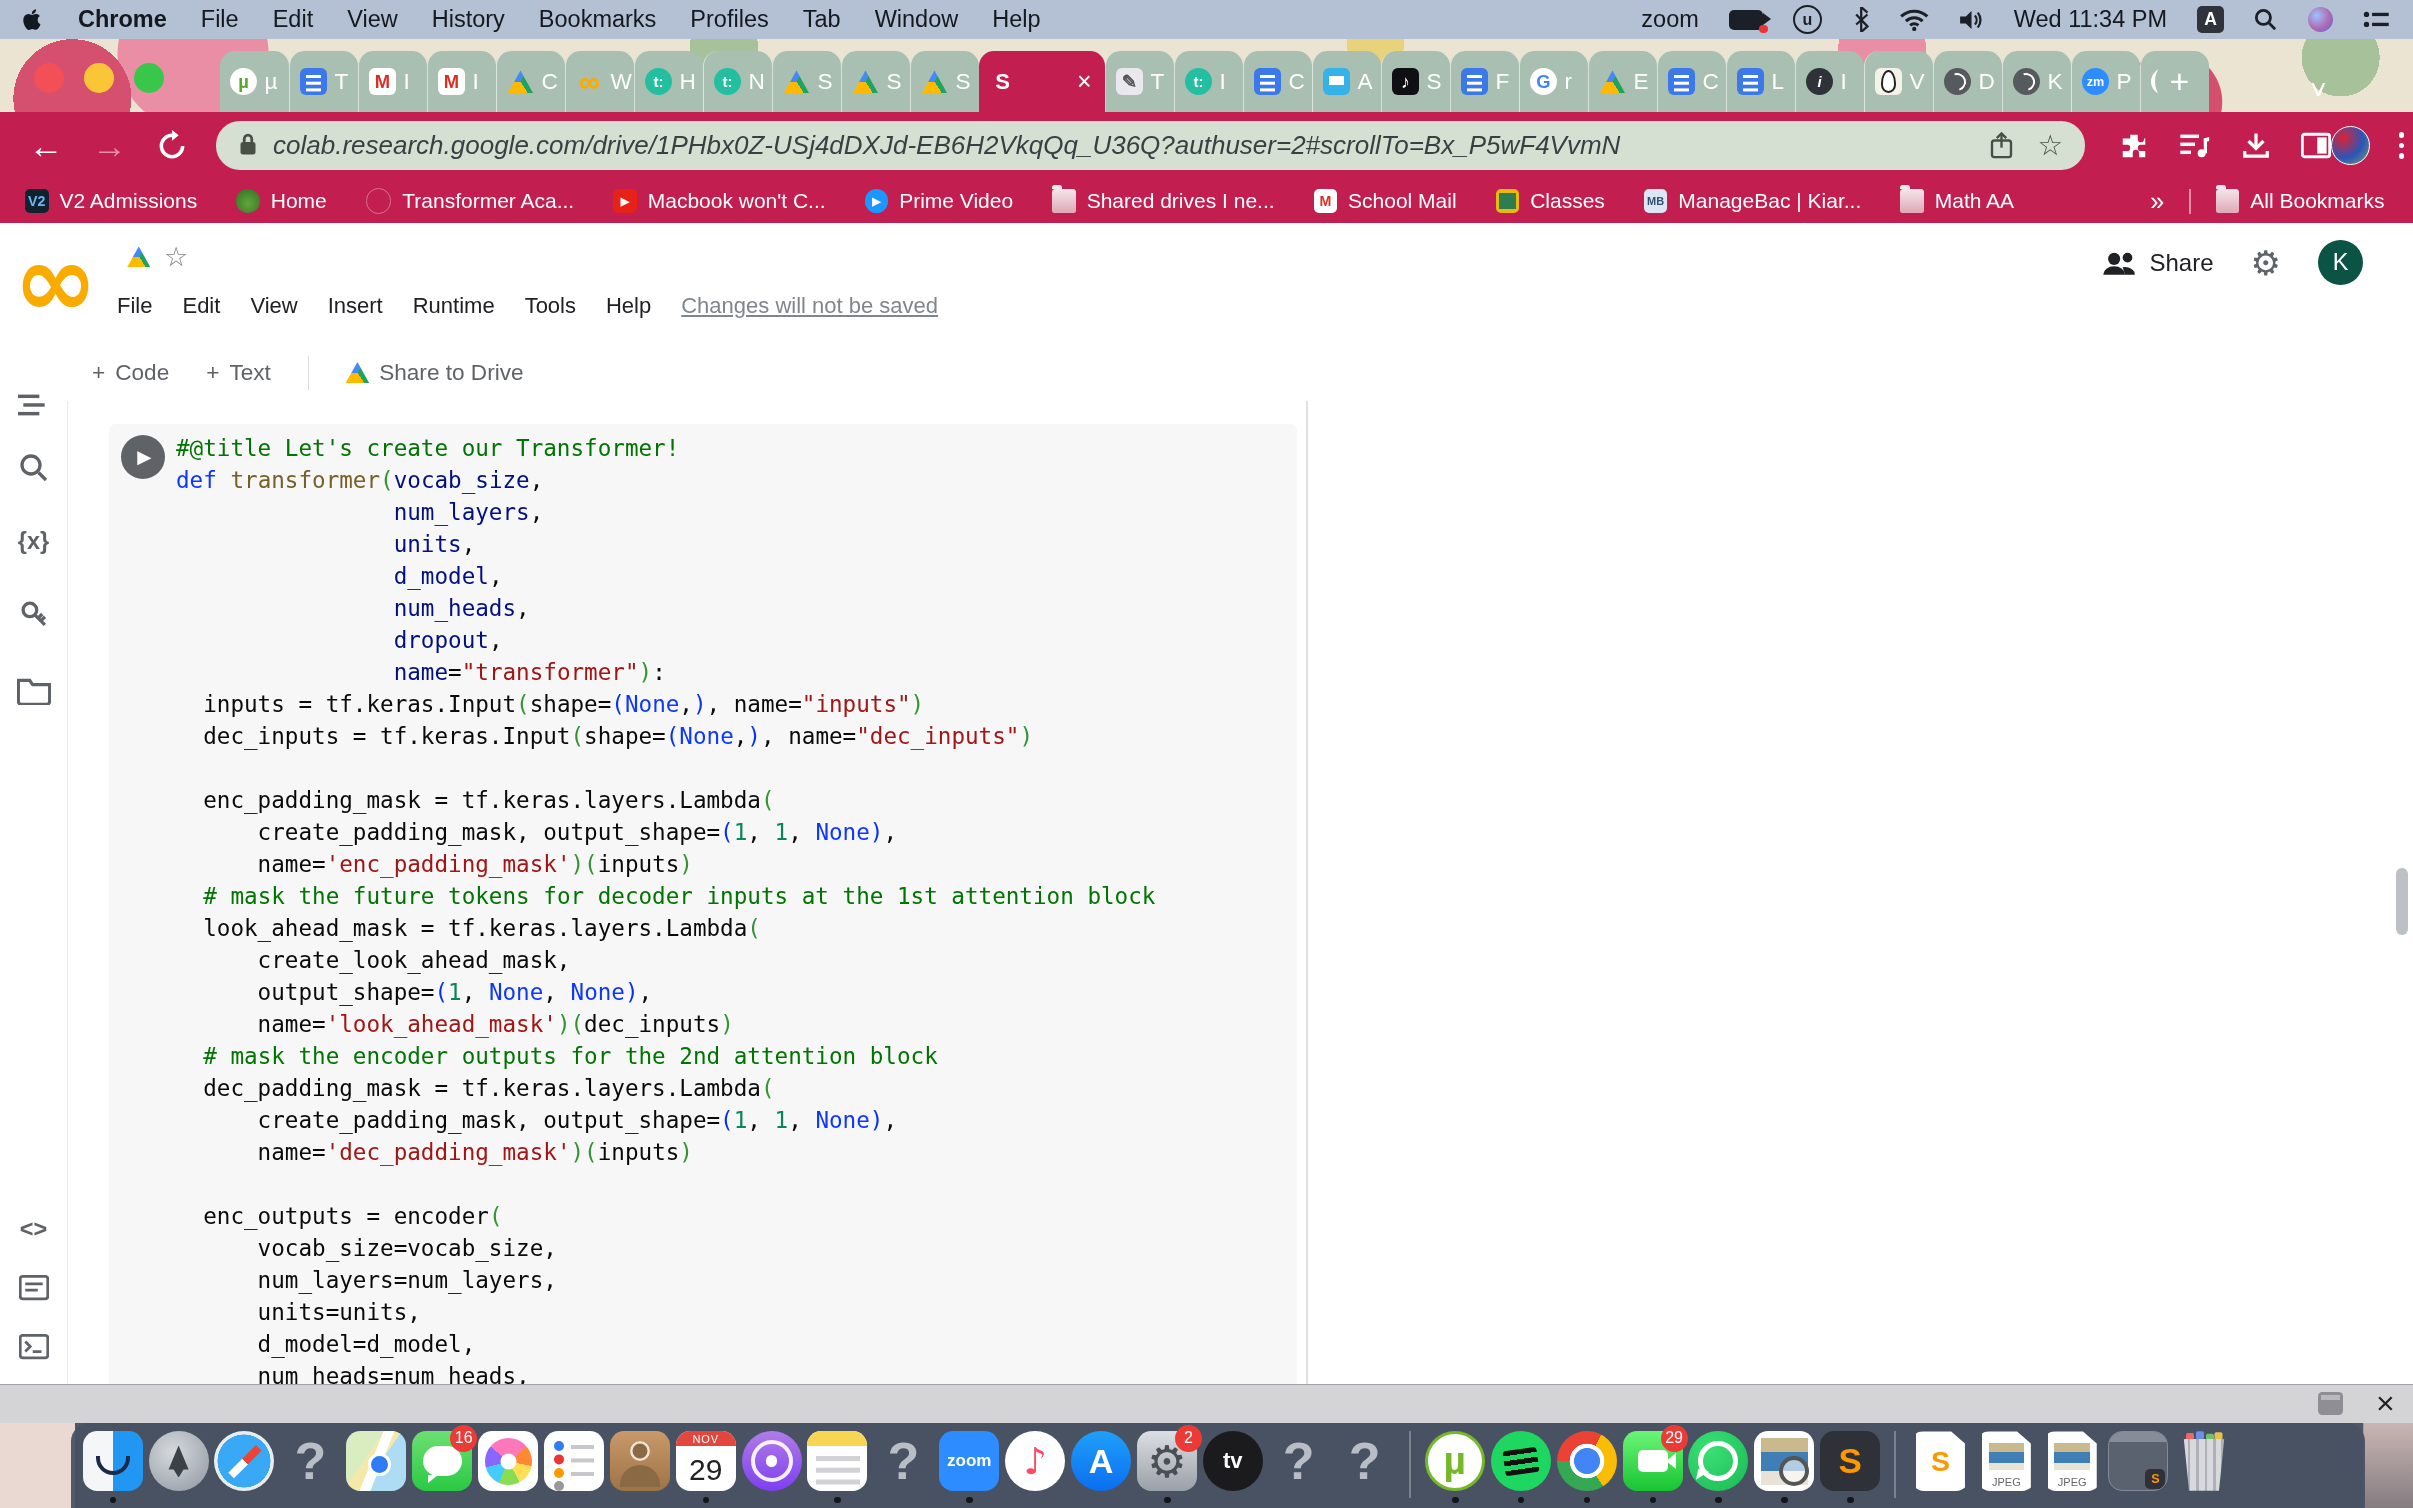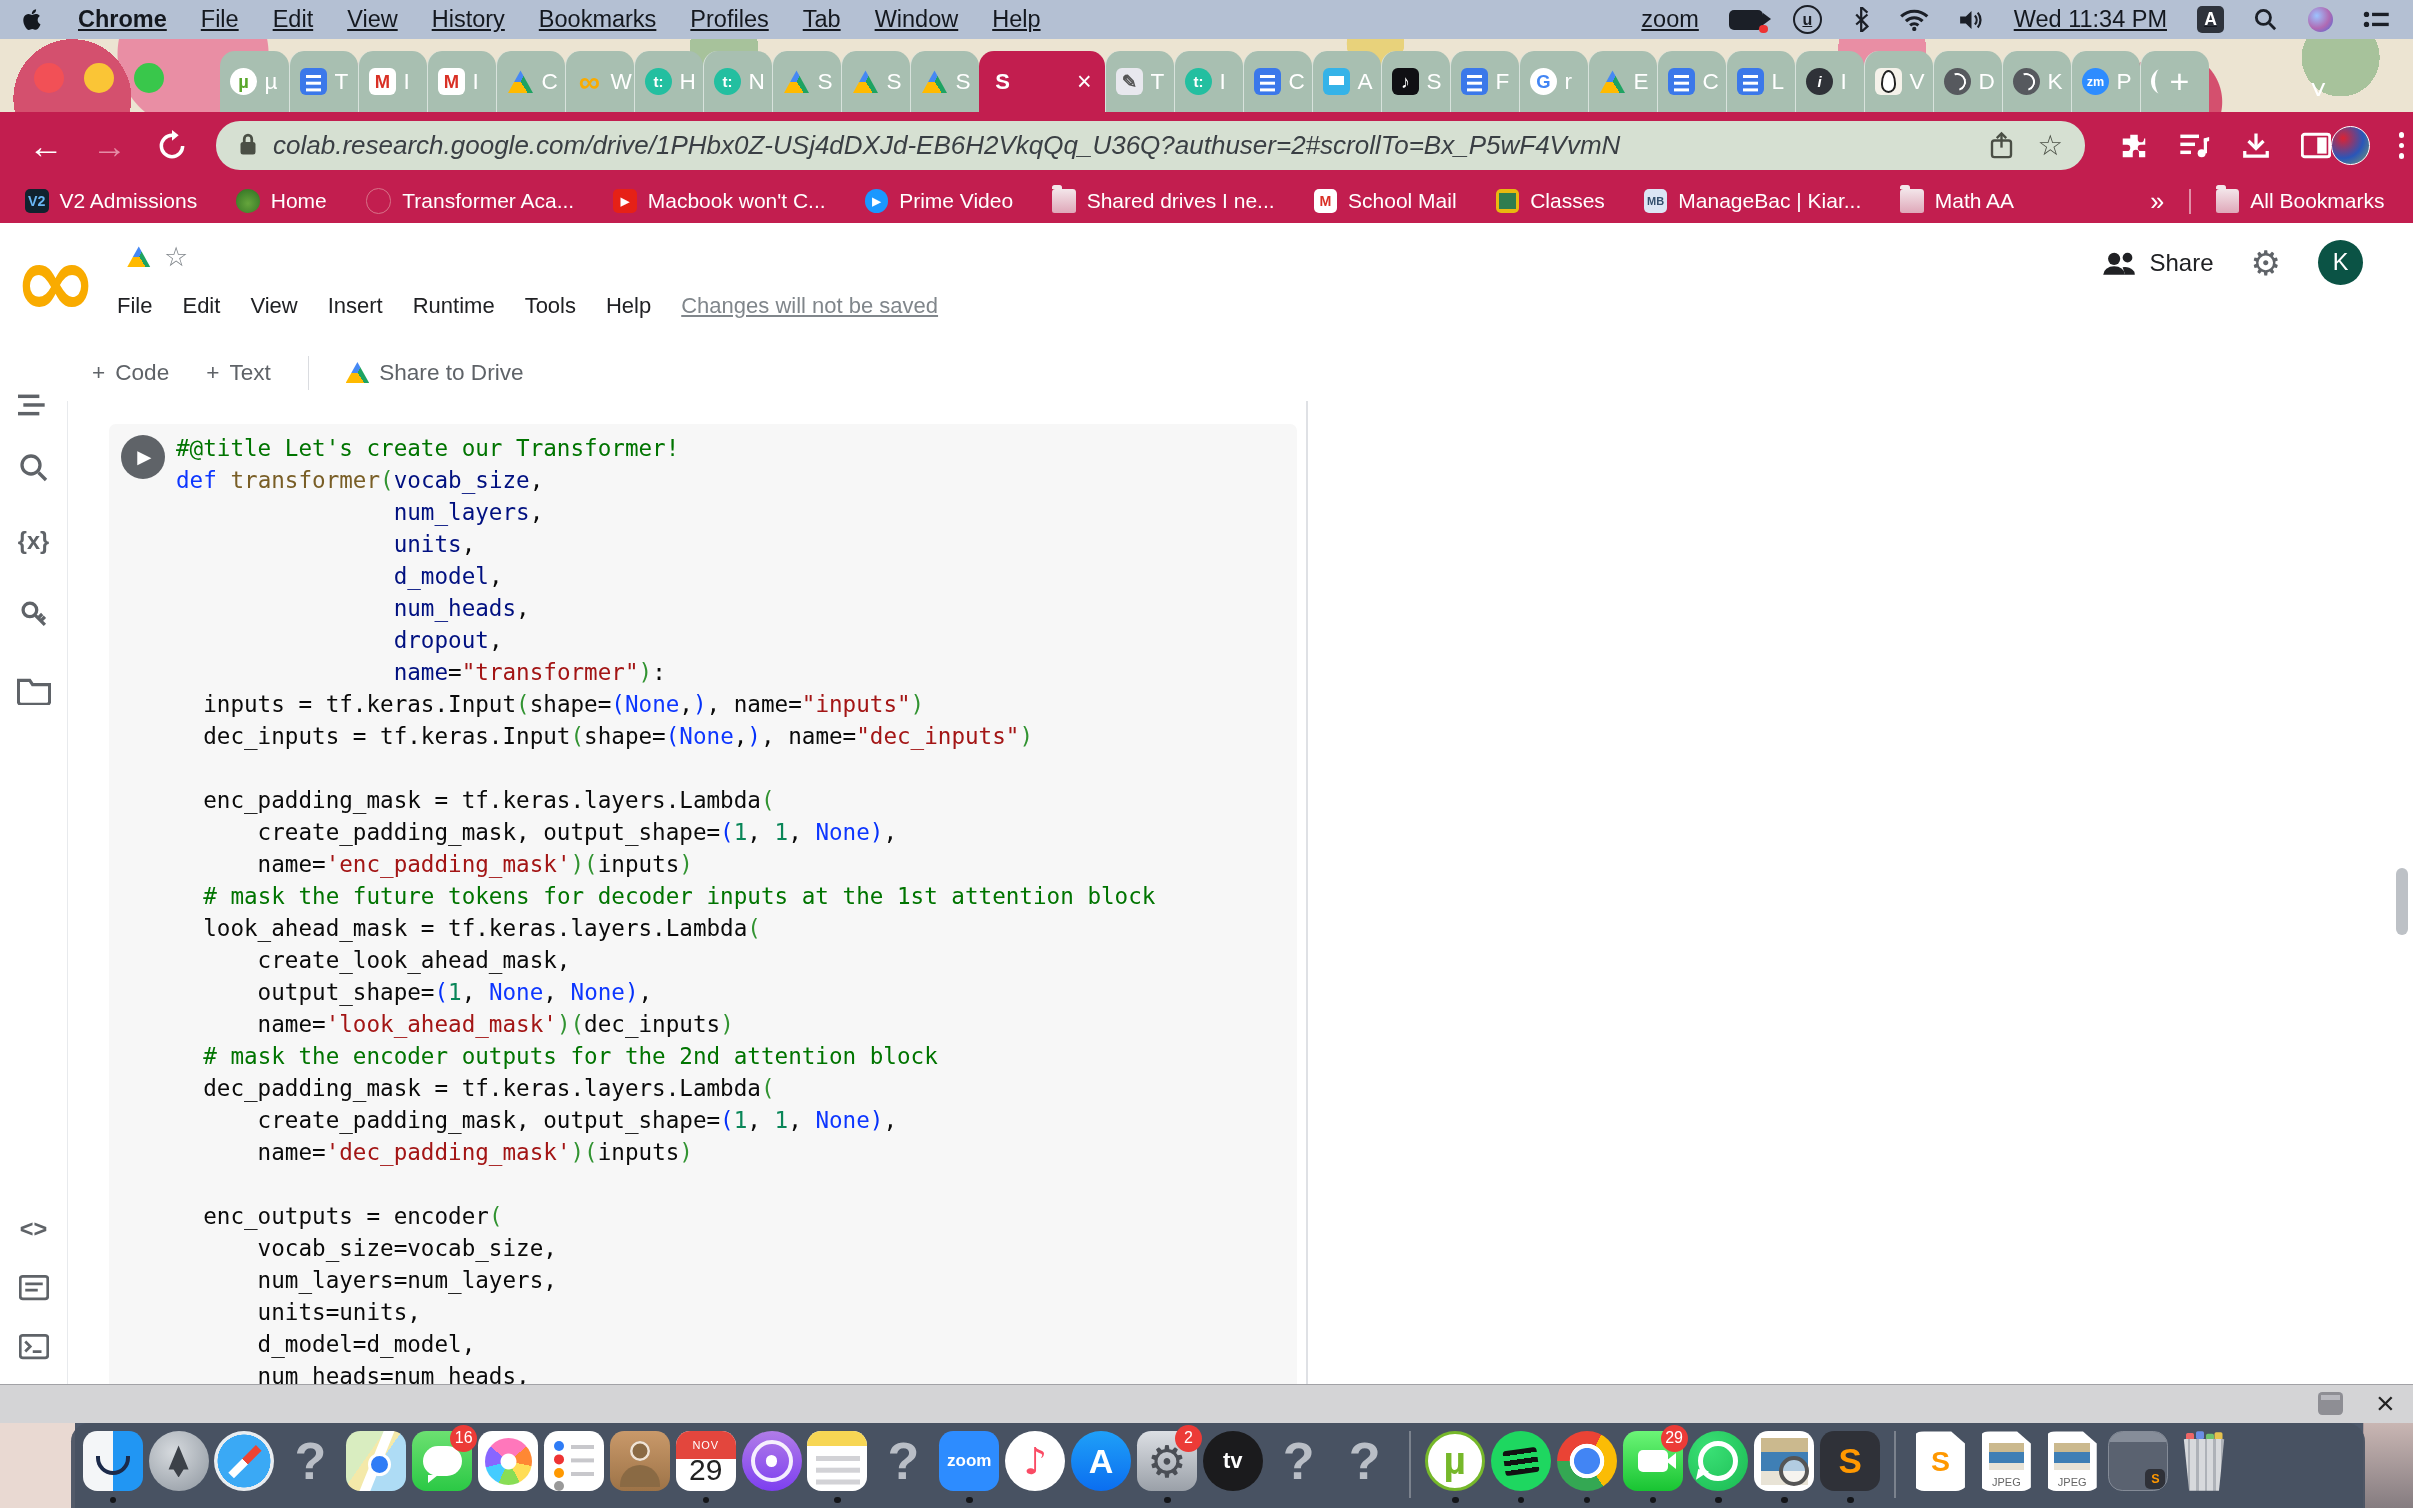--- a/index.html
+++ b/index.html
@@ -1,20 +1,20 @@
 <!DOCTYPE html>
 <html style="font-size:13.4px"><head>
 <meta charset="utf-8">
 <style>
   html,body{margin:0;padding:0;background:#000;}
   .screen{position:relative;width:2413px;height:1508px;overflow:hidden;
     font-family:"Liberation Sans",sans-serif;-webkit-font-smoothing:antialiased;}
   
   .menubar{position:absolute;left:0;top:0;width:2413px;height:39px;background:#b4c0d3;
-    display:flex;align-items:center;color:#14181f;font-size:23.5px;text-decoration:underline;}
+    display:flex;align-items:center;color:#14181f;font-size:23.5px;}
   .mb-left{display:flex;align-items:center;gap:34px;padding-left:22px;}
   .mb-left .apple svg{width:22px;height:25px;display:block;}
   .mb-item{white-space:nowrap;}
   .mb-item.app{font-weight:bold;}
   .mb-right{margin-left:auto;display:flex;align-items:center;gap:30px;padding-right:23.5px;}
   .mb-right svg{display:block;}
   .zoomcam{position:relative;width:34px;height:20px;background:#1b1f27;border-radius:5px;}
   .zoomcam:before{content:"";position:absolute;right:-8.4px;top:3.4px;border-left:8.4px solid #1b1f27;
     border-top:6.7px solid transparent;border-bottom:6.7px solid transparent;}
   .zoomcam:after{content:"";position:absolute;right:-5px;bottom:-3.4px;width:8.4px;height:8.4px;border-radius:50%;background:#e33;}
@@ -210,21 +210,21 @@
   .dk-reminders{background:#fff;}
   .dk-reminders:before{content:"";position:absolute;left:10px;top:10px;width:10px;height:10px;border-radius:50%;
     background:#2f7cf6;box-shadow:0 13.4px 0 #e33,0 27px 0 #f90,0 40px 0 #999;}
   .dk-reminders:after{content:"";position:absolute;left:27px;top:13.4px;width:23.5px;height:4.2px;background:#c8c8cc;
     box-shadow:0 13.4px 0 #c8c8cc,0 27px 0 #c8c8cc;}
   .dk-contacts{background:linear-gradient(#c9996a,#9d7347);}
   .dk-contacts .head{position:absolute;left:20px;top:10px;width:20px;height:20px;border-radius:50%;background:#8a6a44;
     box-shadow:inset 0 0 0 2.5px #f0e4d6;}
   .dk-contacts .shoulders{position:absolute;left:10px;top:34px;width:40px;height:22px;border-radius:20px 20px 0 0;background:#8a6a44;}
   .dk-calendar{background:#fff;flex-direction:column;}
-  .calmonth{position:absolute;top:0;left:0;right:0;height:28px;background:#e3463d;color:#fff;font-size:11px;
+  .calmonth{position:absolute;top:0;left:0;right:0;height:15px;background:#e3463d;color:#fff;font-size:11px;
     display:flex;align-items:center;justify-content:center;letter-spacing:0.8px;}
   .calday{position:absolute;top:17px;left:0;right:0;bottom:0;display:flex;align-items:center;justify-content:center;
     font-size:30px;color:#222;}
   .dk-podcasts{border-radius:50%;background:linear-gradient(#b07ce8,#7d3ff0);}
   .dk-podcasts .podring{width:34px;height:34px;border:4.2px solid #fff;border-radius:50%;opacity:.9;}
   .dk-podcasts .poddot{position:absolute;left:24px;top:24px;width:11.7px;height:11.7px;border-radius:50%;background:#fff;}
   .dk-notes{background:#fff;}
   .dk-notes .notetop{position:absolute;left:0;top:0;right:0;height:15px;background:#f7d654;}
   .dk-notes .notelines{position:absolute;left:8.4px;top:25px;width:44px;height:4.2px;background:#d2d2d6;
     box-shadow:0 11.7px 0 #d2d2d6,0 23.5px 0 #d2d2d6;}

